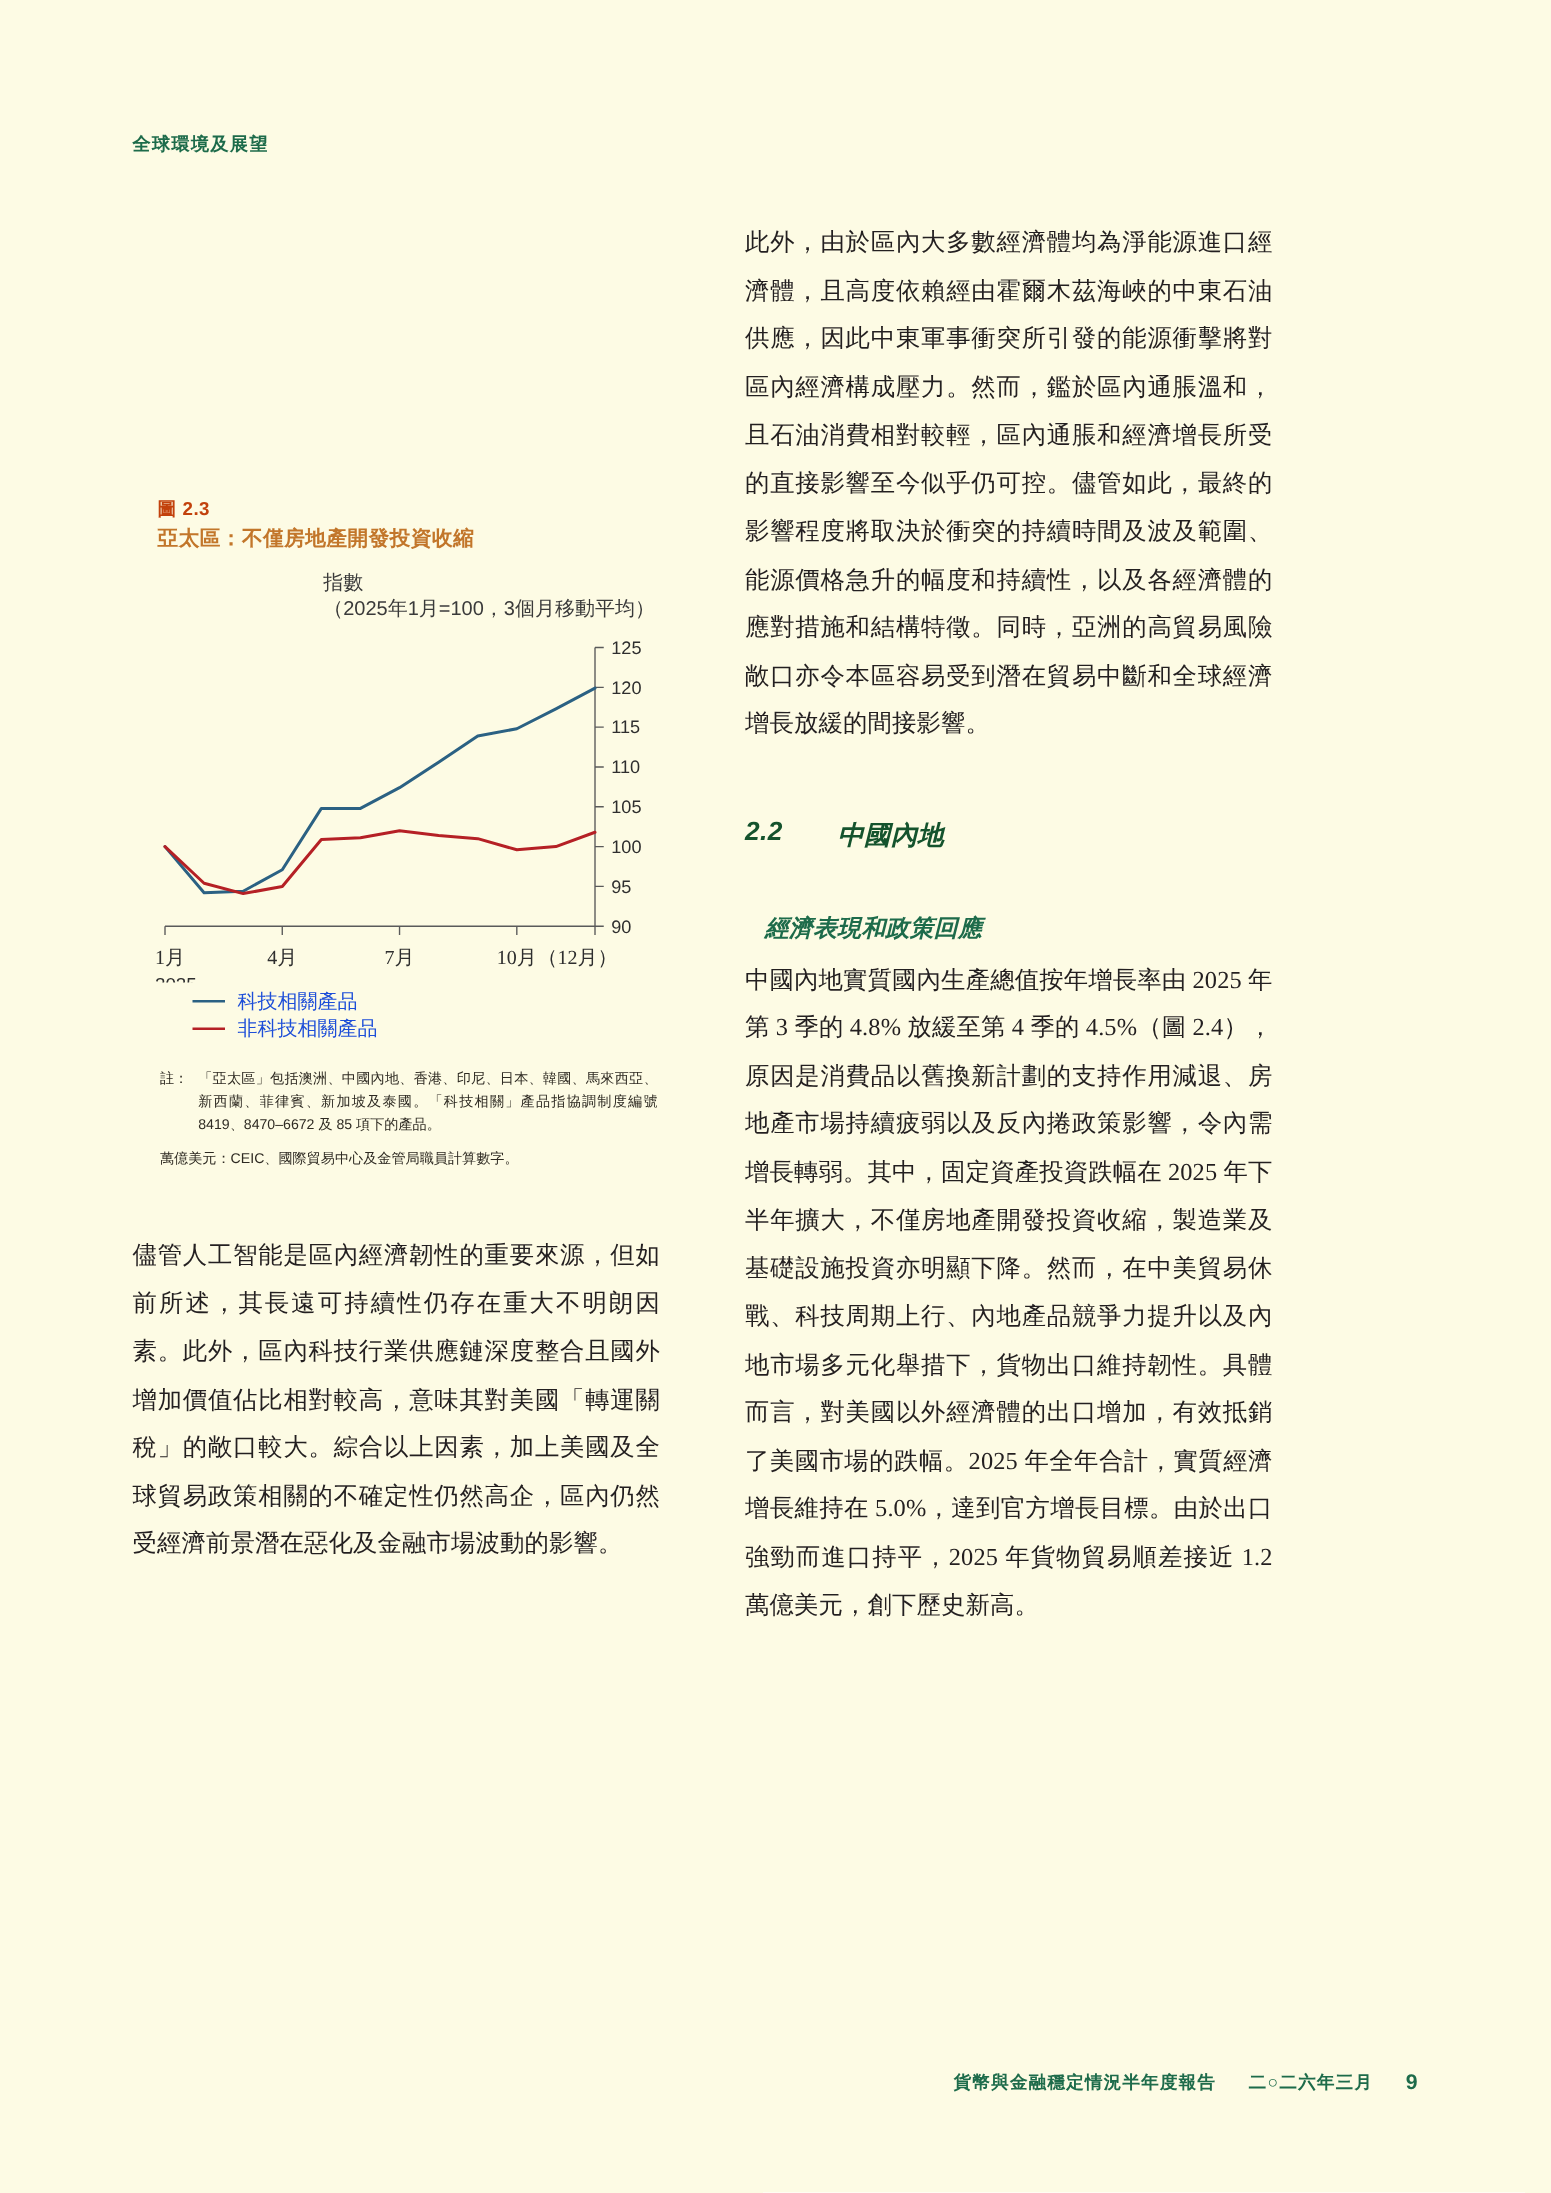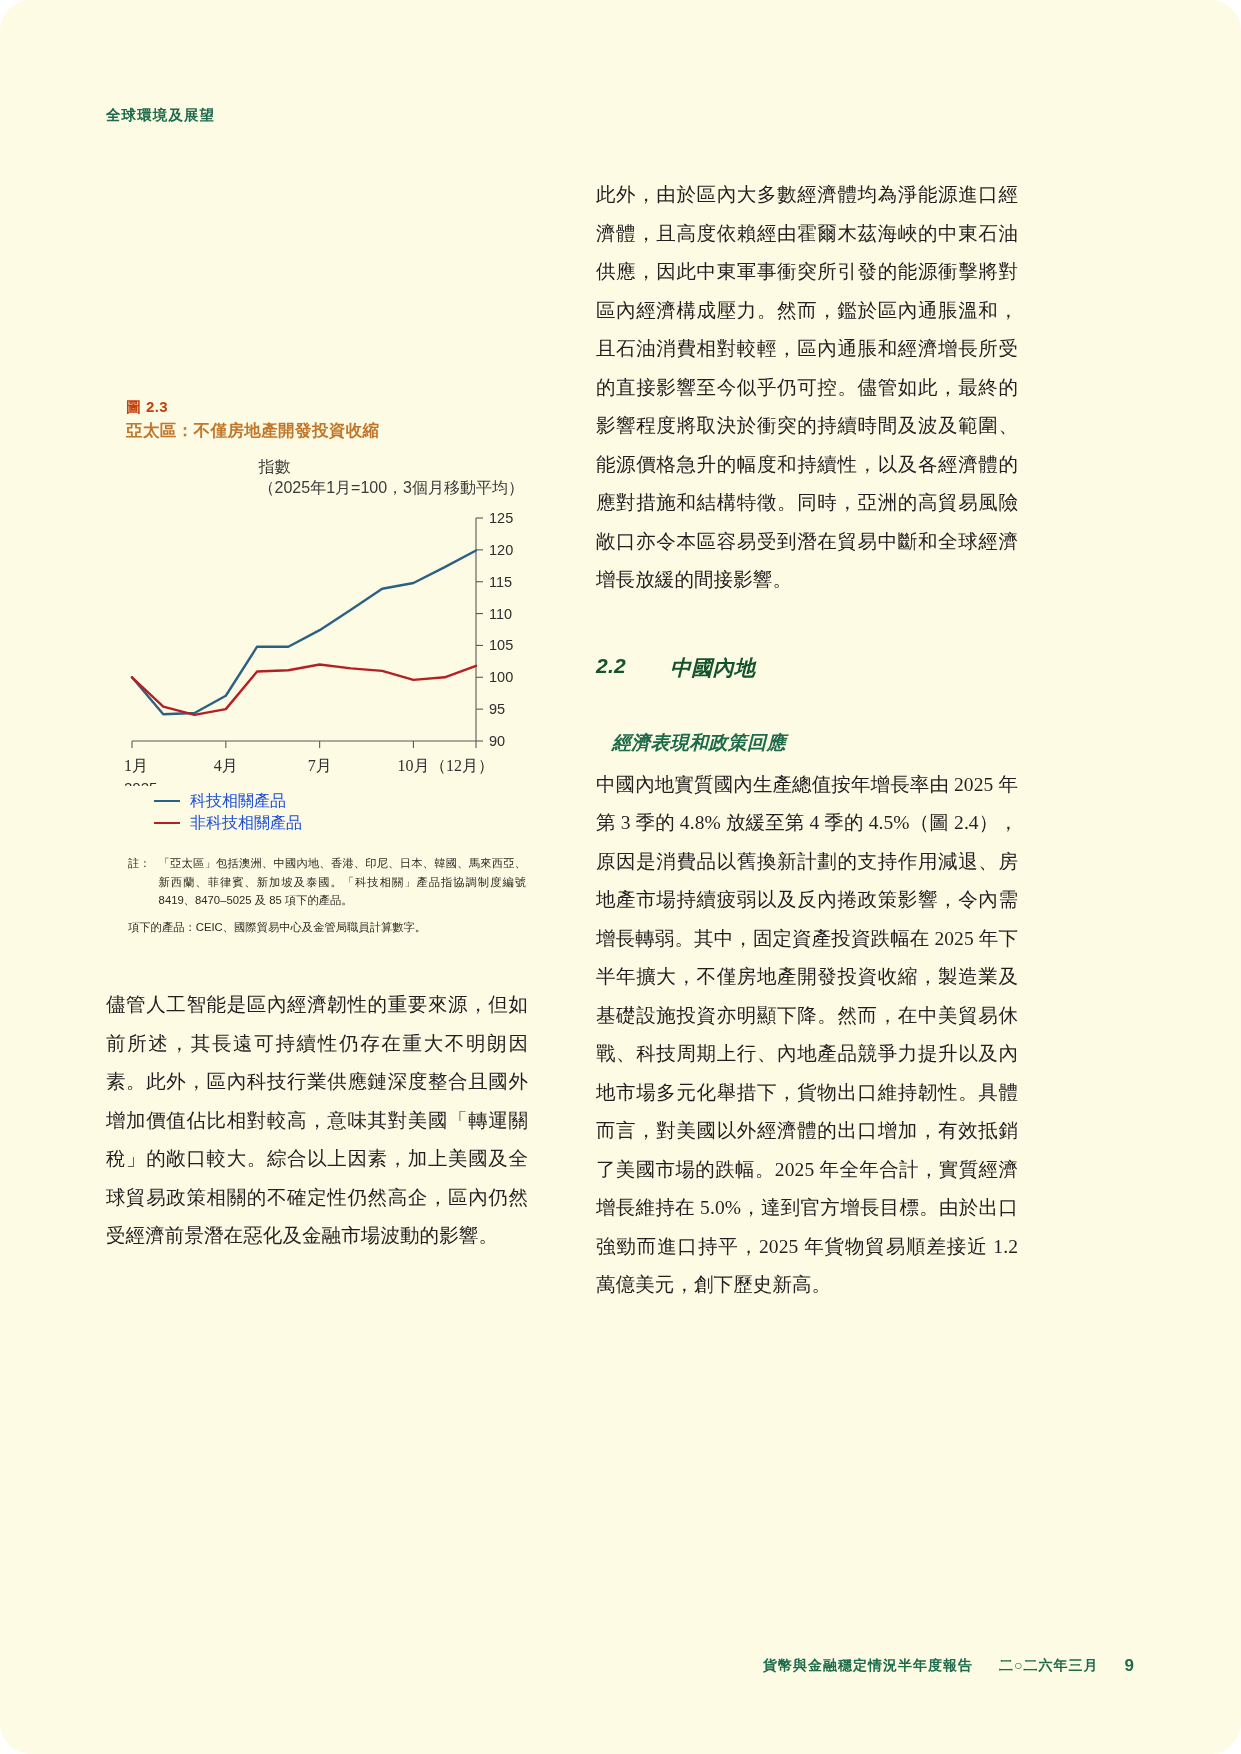--- a/index.html
+++ b/index.html
@@ -10,21 +10,20 @@
   }
   .page {
     position: relative;
     width: 1241px;
     height: 1754px;
     background: #fdfbe4;
     font-family: "Liberation Serif", "DejaVu Serif", serif;
     color: #231f20;
     overflow: hidden;
     box-sizing: border-box;
-    border-radius: 31px;
   }
 
   
   .running-head {
     position: absolute;
     left: 106px;
     top: 106px;
     font-family: "Liberation Sans", "DejaVu Sans", sans-serif;
     font-weight: bold;
     font-size: 14.5px;
@@ -235,24 +234,24 @@
       </div>
       <div class="legend-row">
         <span class="legend-swatch" style="border-top-color:#b52025"></span>
         <span>非科技相關產品</span>
       </div>
     </div>
 
     <div class="fignote">
       <div class="fignote-row">
         <span class="fignote-lab">註：</span>
-        <span class="fignote-txt">「亞太區」包括澳洲、中國內地、香港、印尼、日本、韓國、馬來西亞、新西蘭、菲律賓、新加坡及泰國。「科技相關」產品指協調制度編號 8419、8470–5025 及 85 項下的產品。</span>
+        <span class="fignote-txt">「亞太區」包括澳洲、中國內地、香港、印尼、日本、韓國、馬來西亞、新西蘭、菲律賓、新加坡及泰國。「科技相關」產品指協調制度編號 8419、8470–6672 及 85 項下的產品。</span>
       </div>
       <div class="fignote-row fignote-src">
-        <span class="fignote-txt"><span>項下的產品：</span><span>CEIC、國際貿易中心及金管局職員計算數字。</span></span>
+        <span class="fignote-txt"><span>萬億美元：</span><span>CEIC、國際貿易中心及金管局職員計算數字。</span></span>
       </div>
     </div>
   </div>
 
   <div class="lower-left">
     <p class="body">儘管人工智能是區內經濟韌性的重要來源，但如前所述，其長遠可持續性仍存在重大不明朗因素。此外，區內科技行業供應鏈深度整合且國外增加價值佔比相對較高，意味其對美國「轉運關稅」的敞口較大。綜合以上因素，加上美國及全球貿易政策相關的不確定性仍然高企，區內仍然受經濟前景潛在惡化及金融市場波動的影響。</p>
   </div>
 
   <div class="col col-right">
     <p class="body">此外，由於區內大多數經濟體均為淨能源進口經濟體，且高度依賴經由霍爾木茲海峽的中東石油供應，因此中東軍事衝突所引發的能源衝擊將對區內經濟構成壓力。然而，鑑於區內通脹溫和，且石油消費相對較輕，區內通脹和經濟增長所受的直接影響至今似乎仍可控。儘管如此，最終的影響程度將取決於衝突的持續時間及波及範圍、能源價格急升的幅度和持續性，以及各經濟體的應對措施和結構特徵。同時，亞洲的高貿易風險敞口亦令本區容易受到潛在貿易中斷和全球經濟增長放緩的間接影響。</p>

